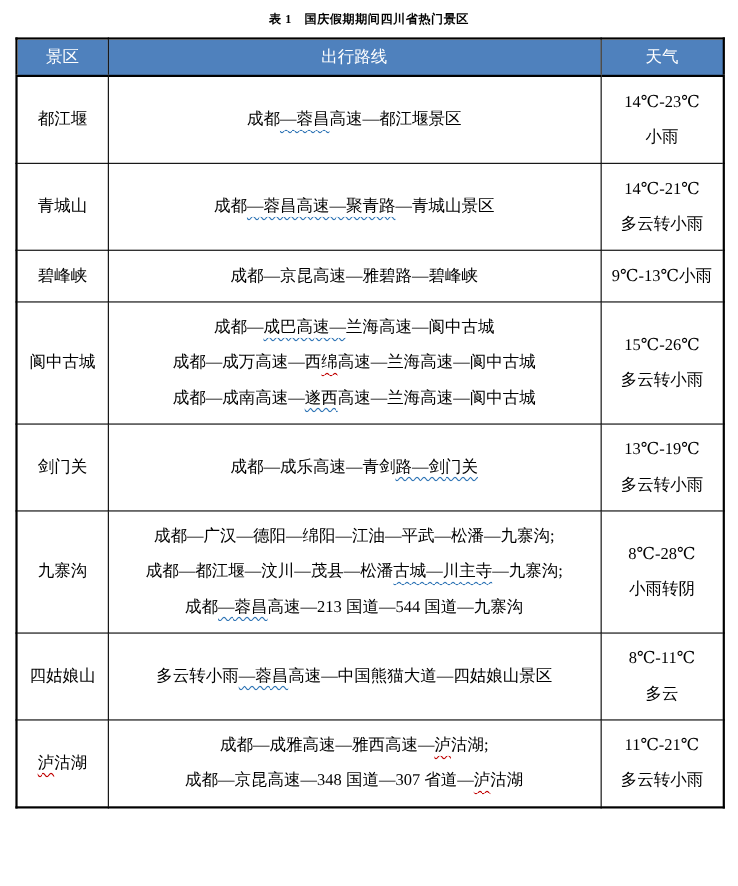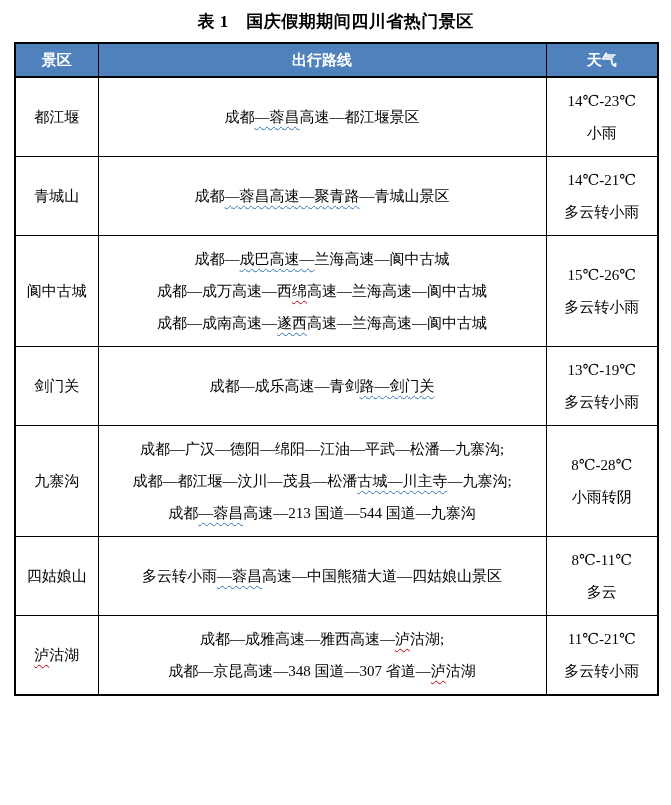--- a/index.html
+++ b/index.html
@@ -3,38 +3,38 @@
 <meta charset="utf-8">
 <style>
   html,body{margin:0;padding:0;background:#ffffff;}
   body{
     width:671px;height:805px;overflow:hidden;
     font-family:"Liberation Serif","DejaVu Serif",serif;
     color:#000;
   }
   .page{padding:8px 14px 0 14px;}
   .doc-title{
-    font-size:17px;font-weight:bold;text-align:center;
+    font-size:11px;font-weight:bold;text-align:center;
     margin:2px 0 9px 0;letter-spacing:0.5px;
   }
   table.scenic-table{
     border-collapse:collapse;table-layout:fixed;
     width:643px;border:2px solid #000;
   }
   col.c-name{width:83px;}
   col.c-route{width:448px;}
   col.c-weather{width:112px;}
   th,td{
     border:1px solid #000;
     text-align:center;vertical-align:middle;
     font-size:15px;line-height:32px;
     padding:7px 2px;overflow:hidden;
   }
   thead th{
-    background:#4F81BD;color:#ffffff;font-weight:bold;
+    background:#4F81BD;color:#ffffff;font-weight:normal;
     line-height:28px;padding:2px 2px;
     border-bottom:2px solid #000;
   }
   td .line{white-space:nowrap;}
   .wavy{
     text-decoration-line:underline;
     text-decoration-style:wavy;
     text-decoration-thickness:1px;
     text-underline-offset:4px;
   }
@@ -76,20 +76,31 @@
         <tr>
           <td>
             <div class="line"><span>青城山</span></div>
           </td>
           <td>
             <div class="line"><span>成都</span><span class="wavy wavy-blue">—蓉昌高速—聚青路</span><span>—青城山景区</span></div>
           </td>
           <td>
             <div class="line"><span>14℃-21℃</span></div>
             <div class="line"><span>多云转小雨</span></div>
+          </td>
+        </tr>
+        <tr>
+          <td>
+            <div class="line"><span>碧峰峡</span></div>
+          </td>
+          <td>
+            <div class="line"><span>成都—京昆高速—雅碧路—碧峰峡</span></div>
+          </td>
+          <td>
+            <div class="line"><span>9℃-13℃小雨</span></div>
           </td>
         </tr>
         <tr>
           <td>
             <div class="line"><span>阆中古城</span></div>
           </td>
           <td>
             <div class="line"><span>成都—</span><span class="wavy wavy-blue">成巴高速—</span><span>兰海高速—阆中古城</span></div>
             <div class="line"><span>成都—成万高速—西</span><span class="wavy wavy-red">绵</span><span>高速—兰海高速—阆中古城</span></div>
             <div class="line"><span>成都—成南高速—</span><span class="wavy wavy-blue">遂西</span><span>高速—兰海高速—阆中古城</span></div>

